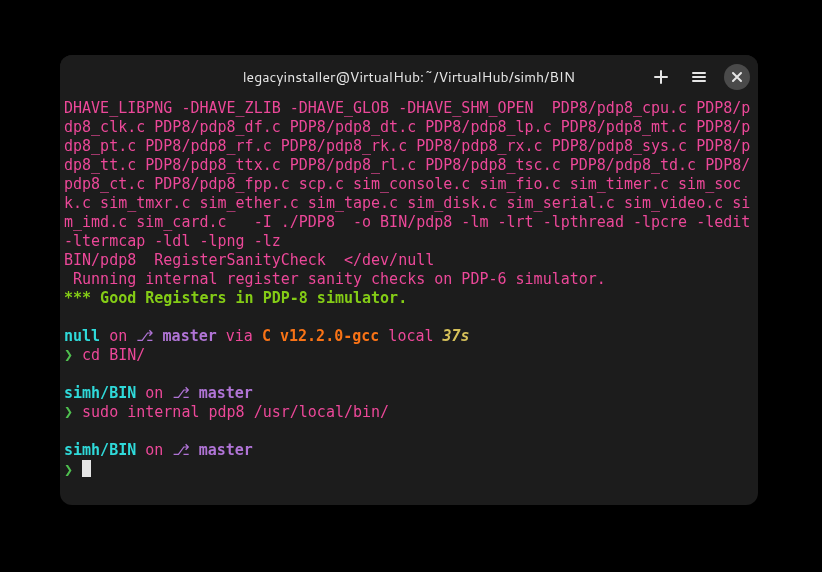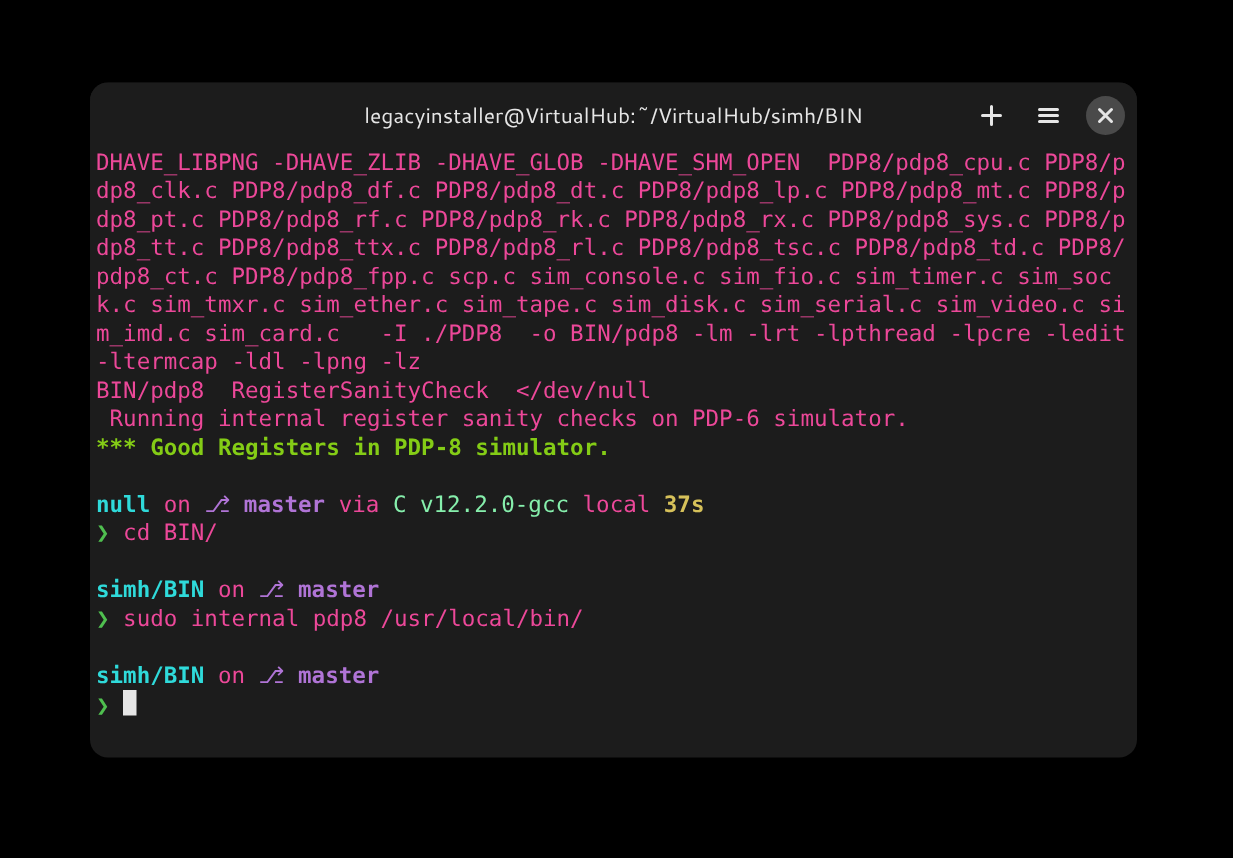--- a/index.html
+++ b/index.html
@@ -71,22 +71,22 @@
     line-height: 19px;
     white-space: pre-wrap;
     word-break: break-all;
     overflow: hidden;
   }
   .cyan   { color: #2fdada; font-weight: bold; }
   .white  { color: #ec4899; }
   .whiteb { color: #84cc16; font-weight: bold; }
   .purple { color: #b074d6; font-weight: bold; }
   .purpleg{ color: #b074d6; }
-  .yellow { color: #d6c15a; font-weight: bold; }
-  .green  { color: #86efac; font-weight: normal; }
+  .yellow { color: #d6c15a; font-weight: bold; font-style: italic; }
+  .green  { color: #f97316; font-weight: bold; }
   .greenp { color: #4fbf4f; font-weight: bold; }
   .cursor {
     display: inline-block;
     width: 9px;
     height: 17px;
     background: #e6e6e6;
     vertical-align: -2px;
   }
 </style>
 </head>

